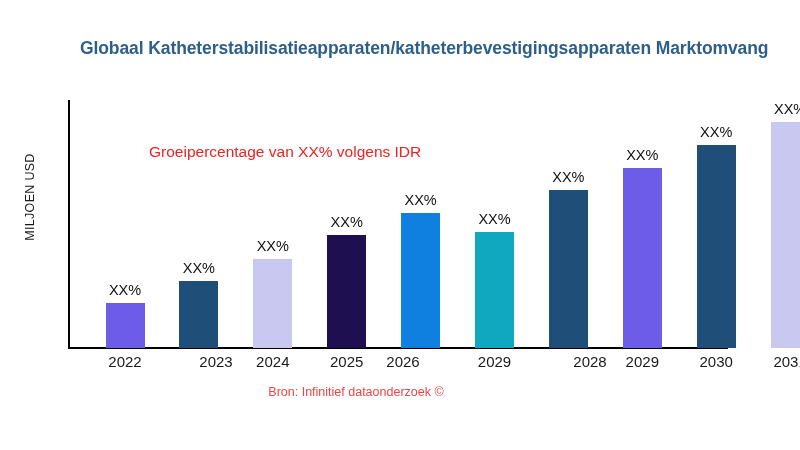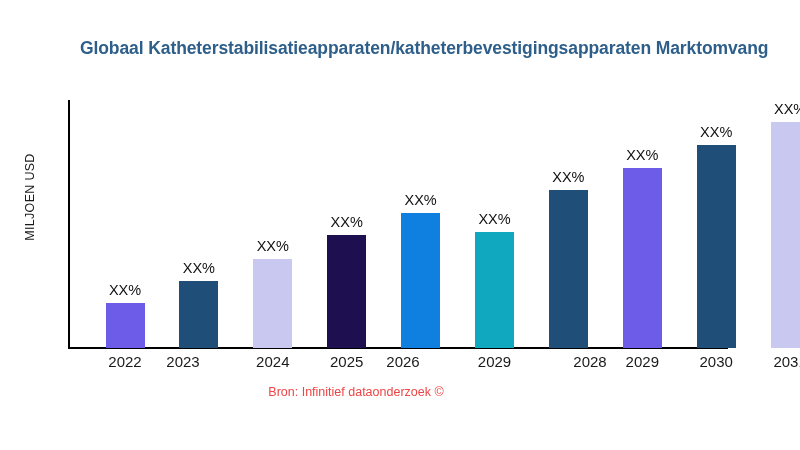--- a/index.html
+++ b/index.html
@@ -122,21 +122,21 @@
     <div id="x-axis-line"></div>
 
     <div id="y-axis-label">MILJOEN USD</div>
 
     <div id="bars-layer">
         <div class="bar" style="left: 105.5px; width: 39px; height: 45px; background: rgb(108, 92, 231);"></div>
         <div class="bar-value" style="left: 85px; width: 80px; top: 282px;">XX%</div>
         <div class="tick-label" style="left: 85px; width: 80px;">2022</div>
         <div class="bar" style="left: 179.4px; width: 39px; height: 67px; background: rgb(31, 78, 121);"></div>
         <div class="bar-value" style="left: 158.9px; width: 80px; top: 260px;">XX%</div>
-        <div class="tick-label" style="left: 143px; width: 80px;">2023</div>
+        <div class="tick-label" style="left: 176px; width: 80px;">2023</div>
         <div class="bar" style="left: 253.3px; width: 39px; height: 89px; background: rgb(200, 200, 240);"></div>
         <div class="bar-value" style="left: 232.8px; width: 80px; top: 238px;">XX%</div>
         <div class="tick-label" style="left: 232.8px; width: 80px;">2024</div>
         <div class="bar" style="left: 327.2px; width: 39px; height: 113px; background: rgb(30, 16, 80);"></div>
         <div class="bar-value" style="left: 306.7px; width: 80px; top: 214px;">XX%</div>
         <div class="tick-label" style="left: 306.7px; width: 80px;">2025</div>
         <div class="bar" style="left: 401.1px; width: 39px; height: 135px; background: rgb(16, 128, 224);"></div>
         <div class="bar-value" style="left: 380.6px; width: 80px; top: 192px;">XX%</div>
         <div class="tick-label" style="left: 363px; width: 80px;">2026</div>
         <div class="bar" style="left: 475px; width: 39px; height: 116px; background: rgb(16, 168, 190);"></div>
@@ -149,18 +149,19 @@
         <div class="bar-value" style="left: 602.3px; width: 80px; top: 147px;">XX%</div>
         <div class="tick-label" style="left: 602.3px; width: 80px; text-align: center;">2029</div>
         <div class="bar" style="left: 696.7px; width: 39px; height: 203px; background: rgb(31, 78, 121);"></div>
         <div class="bar-value" style="left: 676.2px; width: 80px; top: 124px;">XX%</div>
         <div class="tick-label" style="left: 676.2px; width: 80px;">2030</div>
         <div class="bar" style="left: 770.6px; width: 39px; height: 226px; background: rgb(200, 200, 240);"></div>
         <div class="bar-value" style="left: 750.1px; width: 80px; top: 101px;">XX%</div>
         <div class="tick-label" style="left: 750.1px; width: 80px;">2031</div>
       </div>
 
+    <div id="growth-annotation">Groeipercentage van XX% volgens IDR</div>
 
   </div>
 
   <div id="source-note">Bron: Infinitief dataonderzoek ©</div>
 
 </div>
 
 </body></html>

